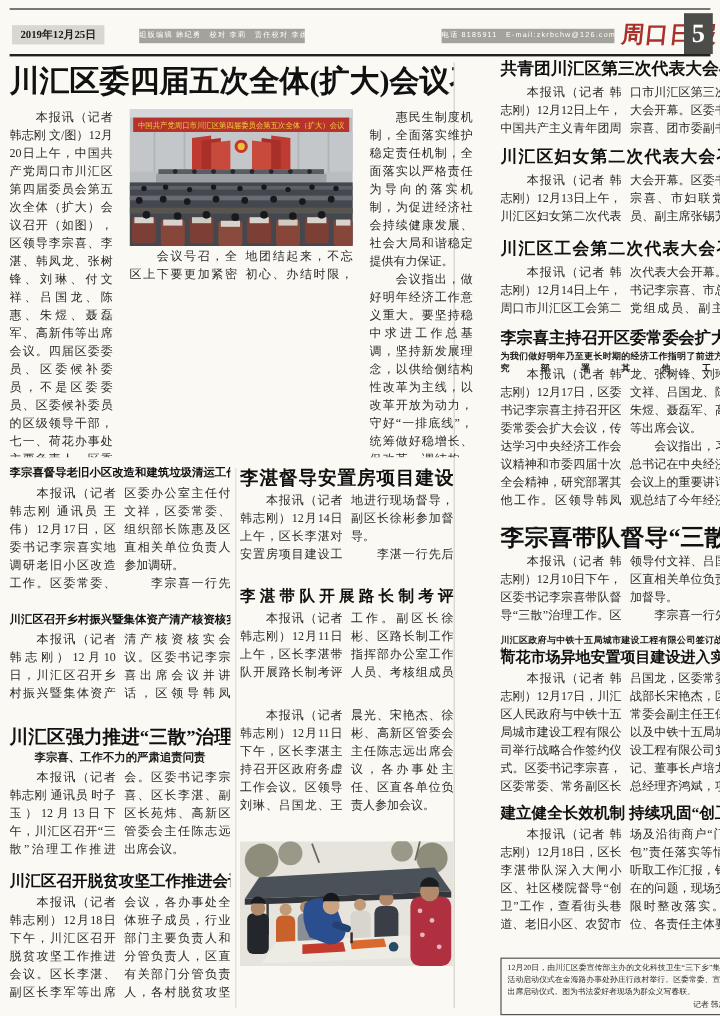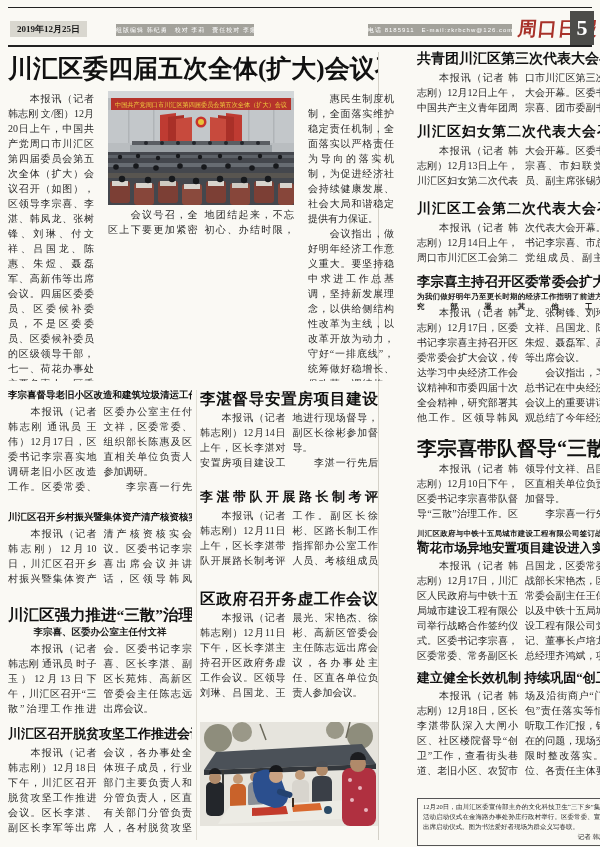--- a/index.html
+++ b/index.html
@@ -180,21 +180,21 @@
 　　又讯（记者 韩志刚）12月9日下午，区委书记李宗喜带队督导建筑垃圾清运工作，区领导付文祥、陈惠及区直相关单位负责人参加调研。②</div>
         </div>
         <div>
           <div class="hl h-xs jfull">川汇区召开乡村振兴暨集体资产清产核资核实会议</div>
           <div class="body-text two-col mb7" style="height:72px;">　　本报讯（记者 韩志刚）12月10日，川汇区召开乡村振兴暨集体资产清产核资核实会议。区委书记李宗喜出席会议并讲话，区领导韩凤龙、陈惠、朱煜等出席。
 　　李宗喜指出，农村集体资产清产核资是推进农村集体产权制度改革的重要基础，事关乡村振兴战略实施、农业农村改革发展，有关部门和各办事处要充分认识好这项工作的重大意义，切实增强责任感和使命感，严格按照方案要求，明确目标任务，扎实做好农村集体资产清产核资核实工作。
 　　李宗喜强调，要充分发挥川汇区区位优势，努力走出具有川汇特色的城郊型乡村振兴之路。②</div>
         </div>
         <div>
           <div class="hl h-lg jfull">川汇区强力推进“三散”治理</div>
-          <div class="h-sub jfull" style="text-align-last:center;text-align:center;">李宗喜、区委办公室主任付文祥</div>
+          <div class="h-sub jfull" style="text-align-last:center;text-align:center;">李宗喜、工作不力的严肃追责问责</div>
           <div class="body-text two-col mb7" style="height:78px;">　　本报讯（记者 韩志刚 通讯员 时子玉）12月13日下午，川汇区召开“三散”治理工作推进会。区委书记李宗喜、区长李湛、副区长苑炜、高新区管委会主任陈志远出席会议。
 　　李宗喜要求，一要认清形势，刀刃向内，各办事处和相关职能部门对标对表，找差距、补短板；二要突出重点，聚焦“三散”治理薄弱环节，加大巡查力度，第一时间发现问题、第一时间交办整改；三要压实责任，对排名靠后、工作不力的严肃追责问责。李湛就具体工作进行了安排部署。②</div>
         </div>
         <div>
           <div class="hl h-md jfull">川汇区召开脱贫攻坚工作推进会议</div>
           <div class="body-text two-col" style="height:96px;">　　本报讯（记者 韩志刚）12月18日下午，川汇区召开脱贫攻坚工作推进会议。区长李湛、副区长李军等出席会议，各办事处全体班子成员，行业部门主要负责人和分管负责人，区直有关部门分管负责人，各村脱贫攻坚第一书记及全体班子成员参加会议。
 　　李湛要求，一要摸清底数，做实做细精准识别“回头看”，一村一村过、一户一户访，做到“三个清楚”“两个不漏”；二要聚焦问题抓整改，对照“两不愁三保障”标准，紧盯短板弱项，加快补齐短板；三要统筹抓好脱贫攻坚与产业发展、乡村振兴衔接，内强筋骨、外塑形象，持续增强群众内生动力；四要压实责任、强化督导，以过硬的作风确保各项任务高质量完成，坚决打赢脱贫攻坚收官之战。②</div>
         </div>
       </div>
 
@@ -204,21 +204,20 @@
           <div class="body-text two-col mb7" style="height:72px;">　　本报讯（记者 韩志刚）12月14日上午，区长李湛对安置房项目建设工地进行现场督导，副区长徐彬参加督导。
 　　李湛一行先后到贾鲁嘉苑一期和二期、保障性安置区B区、东运粮河村中村改造等项目建设工地，实地查看项目施工进度，详细了解建设中存在的困难和问题，研究确定具体措施、办结时限。
 　　李湛要求，各责任单位及相关职能部门要坚持问题导向，聚焦交房节点，强化要素保障，倒排工期、挂图作战，严格按照时间节点高质量推进项目建设，按期兑现向群众作出的交房承诺，同时要严格落实“六个百分百”要求，抓好施工现场扬尘治理，严管严控。②</div>
         </div>
         <div>
           <div class="hl h-md jfull">李湛带队开展路长制考评</div>
           <div class="body-text two-col mb7" style="height:74px;">　　本报讯（记者 韩志刚）12月11日上午，区长李湛带队开展路长制考评工作。副区长徐彬、区路长制工作指挥部办公室工作人员、考核组成员参加考评。
 　　此次路长制考评对川汇区29条主次干道的市容秩序、环境卫生、基础设施、“门前三包”、基础管理等进行了现场打分测评、排名，采取交叉对比、技术检查等方式，对各办事处情况逐项考核打分，并现场指出存在问题，限期整改。对排名靠后、管理不到位、区域管控不力的单位全区通报批评，确保城市管理水平持续提升。②</div>
         </div>
         <div>
-          <div class="hl h-lg jfull">区政府召开务虚工作会议</div>
           <div class="body-text two-col" style="height:100px;">　　本报讯（记者 韩志刚）12月11日下午，区长李湛主持召开区政府务虚工作会议。区领导刘琳、吕国龙、王晨光、宋艳杰、徐彬、高新区管委会主任陈志远出席会议，各办事处主任、区直各单位负责人参加会议。
 　　会议围绕巩固“五城联创”成果，建立健全城市管理长效机制，践行“不忘初心、牢记使命”主题教育等进行了深入讨论，大家畅所欲言，为明年工作理清了思路。
 　　关于2020年的工作部署，李湛要求，要紧紧围绕全市发展大局，明确目标，对照“三蓝三绿”发展布局，细化各项任务，把工作想在前、干在前，实事求是列出清单，争取更大支持；要以“五城联创”提升城市形象和品位，以产业发展推动高质量发展，以改善民生增进群众福祉，以周口发展看川汇的视野、以更加务实的作风，推动各项工作落实落细，确保各项任务高质量完成。②</div>
         </div>
 
         <svg class="photo-frame" style="margin-top:12px;" width="178" height="104" viewBox="0 0 178 104">
           <rect x="0" y="0" width="178" height="104" fill="#e6e4dd"></rect>
           <g>
             <circle cx="18" cy="16" r="14" fill="#8e8d7c"></circle>
               <circle cx="42" cy="10" r="10" fill="#9a9888"></circle>

